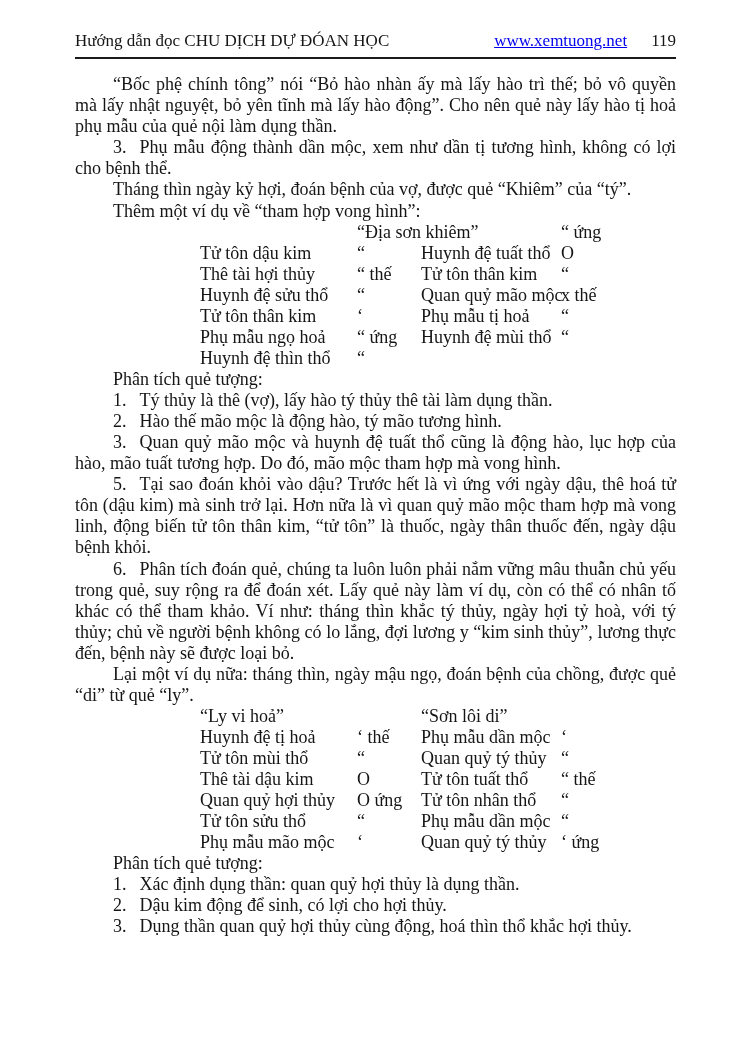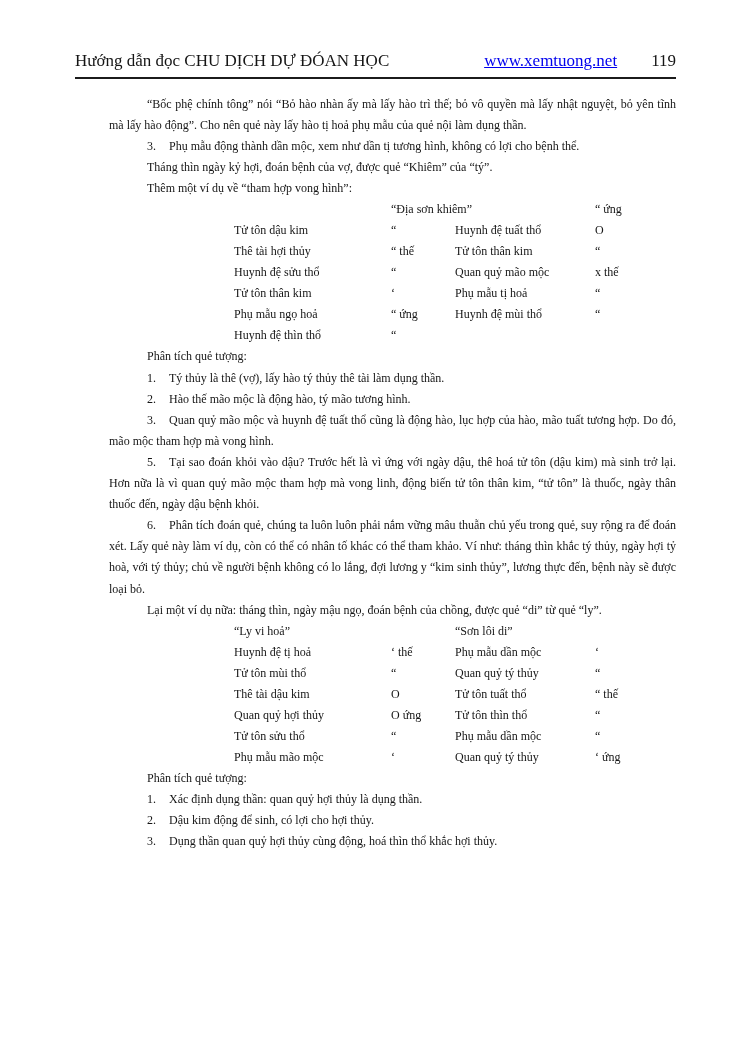--- a/index.html
+++ b/index.html
@@ -5,27 +5,27 @@
   html,body{margin:0;padding:0;background:#e8e8e8;}
   .page{
     position:relative;
     width:744px;height:1053px;
     background:#ffffff;
     font-family:"Liberation Serif","DejaVu Serif",serif;
     color:#151515;
     overflow:hidden;
     margin:0 auto;
   }
-  .content{position:absolute;left:75px;top:50px;width:601px;}
+  .content{position:absolute;left:75px;top:30px;width:601px;}
   .hdr{display:flex;align-items:baseline;font-size:17px;line-height:22px;white-space:nowrap;}
   .hdr-title{flex:1;}
-  .hdr-link{color:#0000ee;text-decoration:underline;margin-right:34px;cursor:pointer;text-align:center;}
+  .hdr-link{color:#0000ee;text-decoration:underline;margin-right:24px;cursor:pointer;text-align:center;}
   .hdr-page{}
   .rule{border-bottom:2px solid #1b1b1b;margin-top:5px;}
-  .bodytext{margin-top:15px;font-size:12px;line-height:21.1px;text-align:justify;margin-left:34px;}
+  .bodytext{margin-top:15px;font-size:18px;line-height:21.1px;text-align:justify;}
   .bodytext p{margin:0;text-indent:38px;}
   .bodytext p .num{display:inline-block;text-indent:0;}
   .bodytext p .itxt{padding-left:0;}
   .bodytext p .num{margin-right:13px;}
   .qtable{
     margin-left:125px;
     display:grid;
     grid-template-columns:157px 64px 140px 1fr;
     line-height:21px;
     text-align:left;
@@ -115,21 +115,21 @@
         <div class="c">Quan quỷ tý thủy</div>
         <div class="c">“</div>
 
         <div class="c">Thê tài dậu kim</div>
         <div class="c">O</div>
         <div class="c">Tử tôn tuất thổ</div>
         <div class="c">“ thế</div>
 
         <div class="c">Quan quỷ hợi thủy</div>
         <div class="c">O ứng</div>
-        <div class="c">Tử tôn thìn thổ</div>
+        <div class="c">Tử tôn nhân thổ</div>
         <div class="c">“</div>
 
         <div class="c">Tử tôn sửu thổ</div>
         <div class="c">“</div>
         <div class="c">Phụ mẫu dần mộc</div>
         <div class="c">“</div>
 
         <div class="c">Phụ mẫu mão mộc</div>
         <div class="c">‘</div>
         <div class="c">Quan quỷ tý thủy</div>

